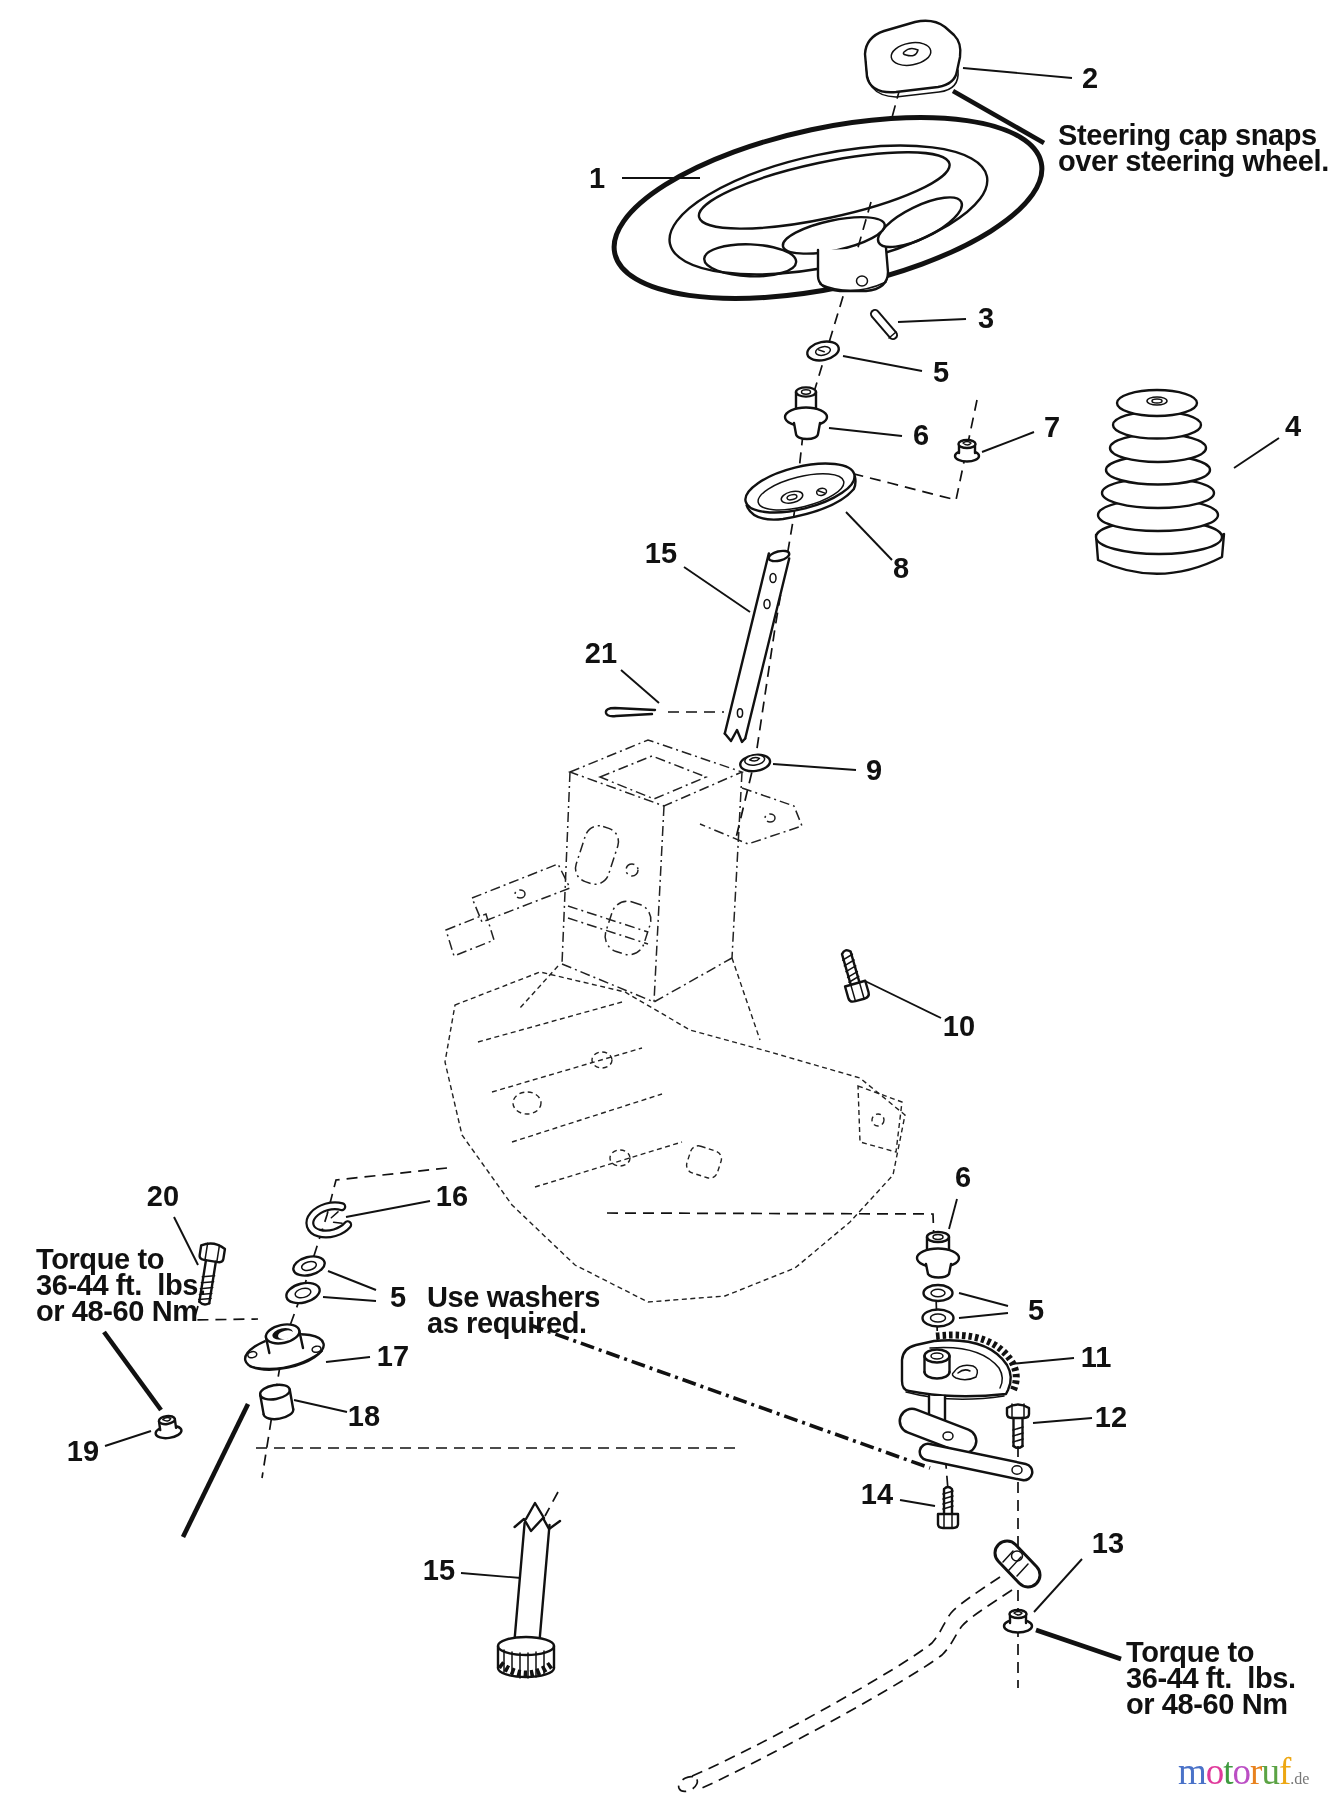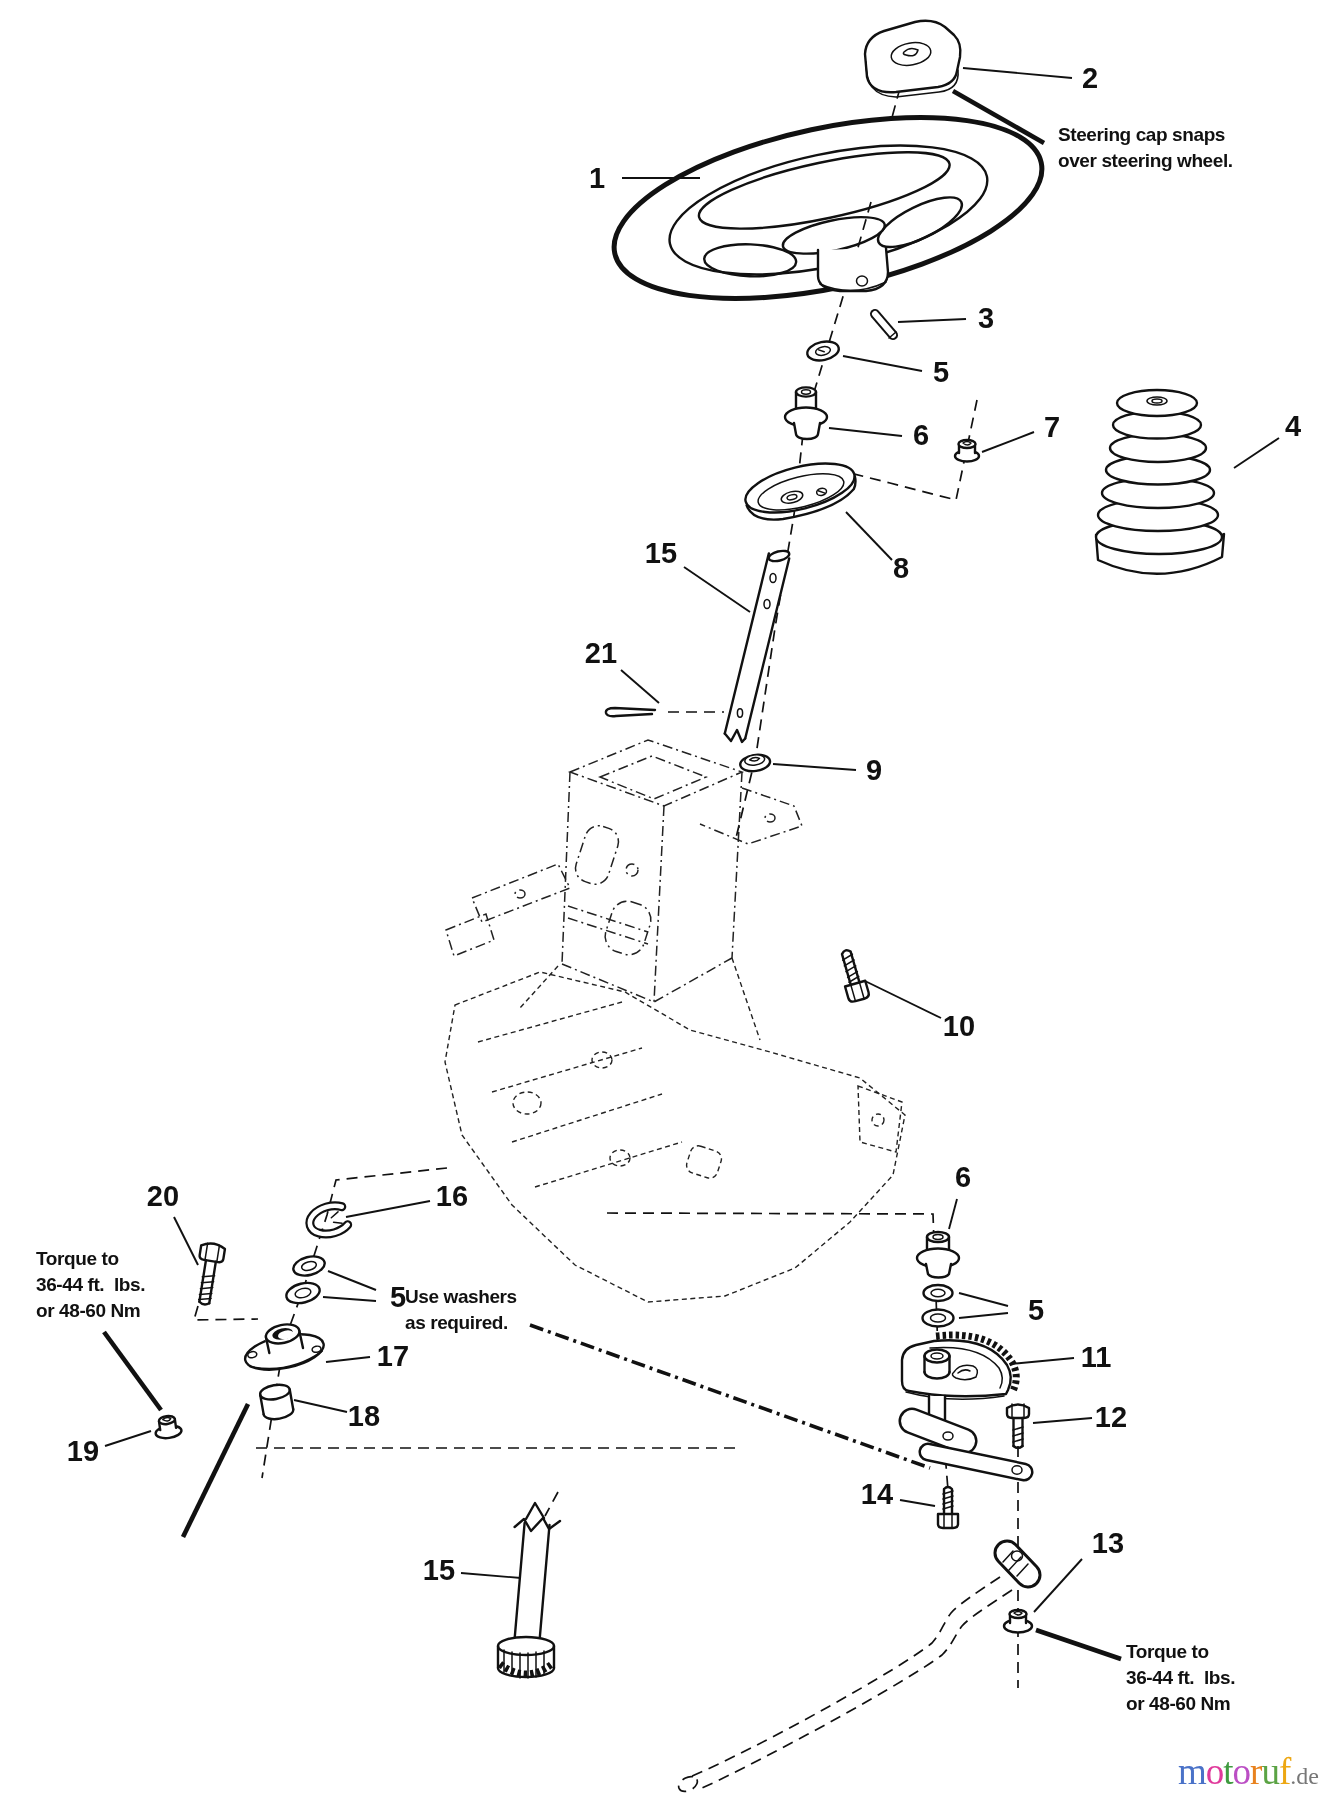--- a/index.html
+++ b/index.html
@@ -1,25 +1,25 @@
 <!DOCTYPE html>
 <html><head>
 <meta charset="utf-8">
 <style>
   html,body{margin:0;padding:0;background:#fff}
   .stage{position:relative;width:1336px;height:1800px;background:#fff;overflow:hidden;
          font-family:"Liberation Sans",sans-serif}
   .stage svg{position:absolute;left:0;top:0}
-  .ann{position:absolute;font-weight:bold;font-size:19px;line-height:26px;color:#111;
+  .ann{position:absolute;font-weight:bold;font-size:29px;line-height:26px;color:#111;
        white-space:pre-wrap;letter-spacing:-0.4px}
   .part-label{font-family:"Liberation Sans",sans-serif;font-size:29px;font-weight:bold;
        fill:#111;text-anchor:middle}
   .logo{position:absolute;font-family:"Liberation Serif",serif;font-size:37px;
         letter-spacing:-1px;white-space:nowrap}
-  .logo .suffix{font-size:24px;letter-spacing:0}
+  .logo .suffix{font-size:16px;letter-spacing:0}
   
   .s{stroke:#111;fill:none;stroke-width:2.4;stroke-linecap:round;stroke-linejoin:round}
   .sw{fill:#fff}
   .thin{stroke-width:1.5}
   .wfill{fill:#fff;stroke:none}
   .blk{fill:#111;stroke:none}
   .axis{stroke:#111;fill:none;stroke-width:1.7;stroke-dasharray:11 7;stroke-linecap:butt}
   .ph{stroke:#222;fill:none;stroke-width:1.5;stroke-dasharray:10 4 2 4}
   .fr{stroke:#222;fill:none;stroke-width:1.4;stroke-dasharray:5 3.5}
   .phB{stroke:#111;fill:none;stroke-width:3.6;stroke-dasharray:14 5 3 5}
@@ -394,21 +394,21 @@
         <text x="1108" y="1553" class="part-label">13</text>
         <text x="439" y="1580" class="part-label">15</text>
       </g>
 </svg>
 
   <div class="ann" style="left:1058px;top:122px">Steering cap snaps
 over steering wheel.</div>
   <div class="ann" style="left:36px;top:1246px">Torque to
 36-44 ft.  lbs.
 or 48-60 Nm</div>
-  <div class="ann" style="left:405px;top:1284px">Use washers
+  <div class="ann" style="left:427px;top:1284px">Use washers
 as required.</div>
   <div class="ann" style="left:1126px;top:1639px">Torque to
 36-44 ft.  lbs.
 or 48-60 Nm</div>
 
   <div class="logo" style="left:1178px;top:1750px">
     <span id="logo-word"><span style="color: rgb(74, 114, 200);">m</span><span style="color: rgb(224, 57, 155);">o</span><span style="color: rgb(63, 155, 63);">t</span><span style="color: rgb(187, 78, 196);">o</span><span style="color: rgb(232, 130, 30);">r</span><span style="color: rgb(91, 163, 68);">u</span><span style="color: rgb(237, 167, 18);">f</span></span><span id="logo-suffix" class="suffix" style="color: rgb(119, 119, 119);">.de</span>
   </div>
 </div>
 

